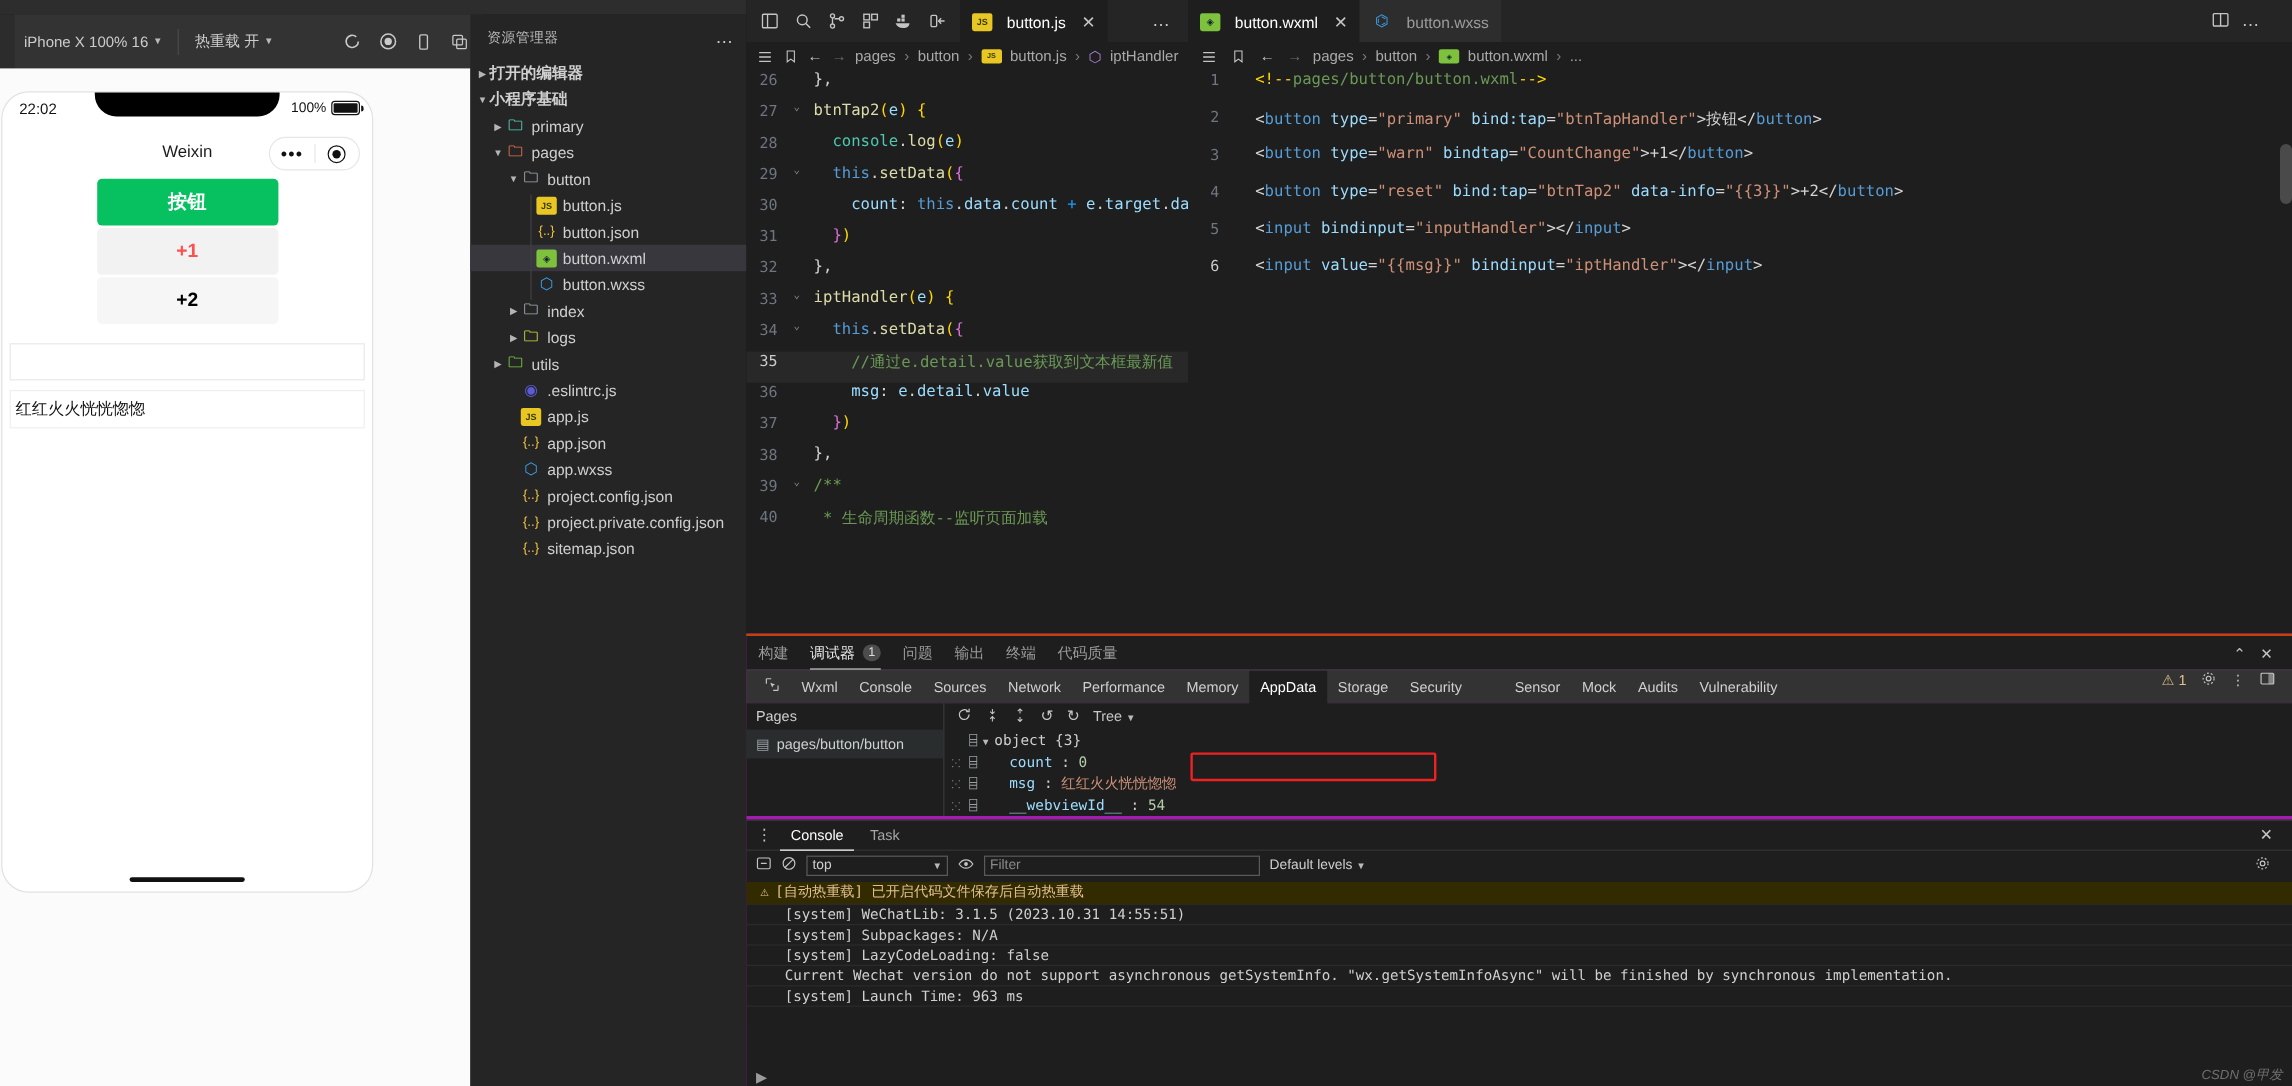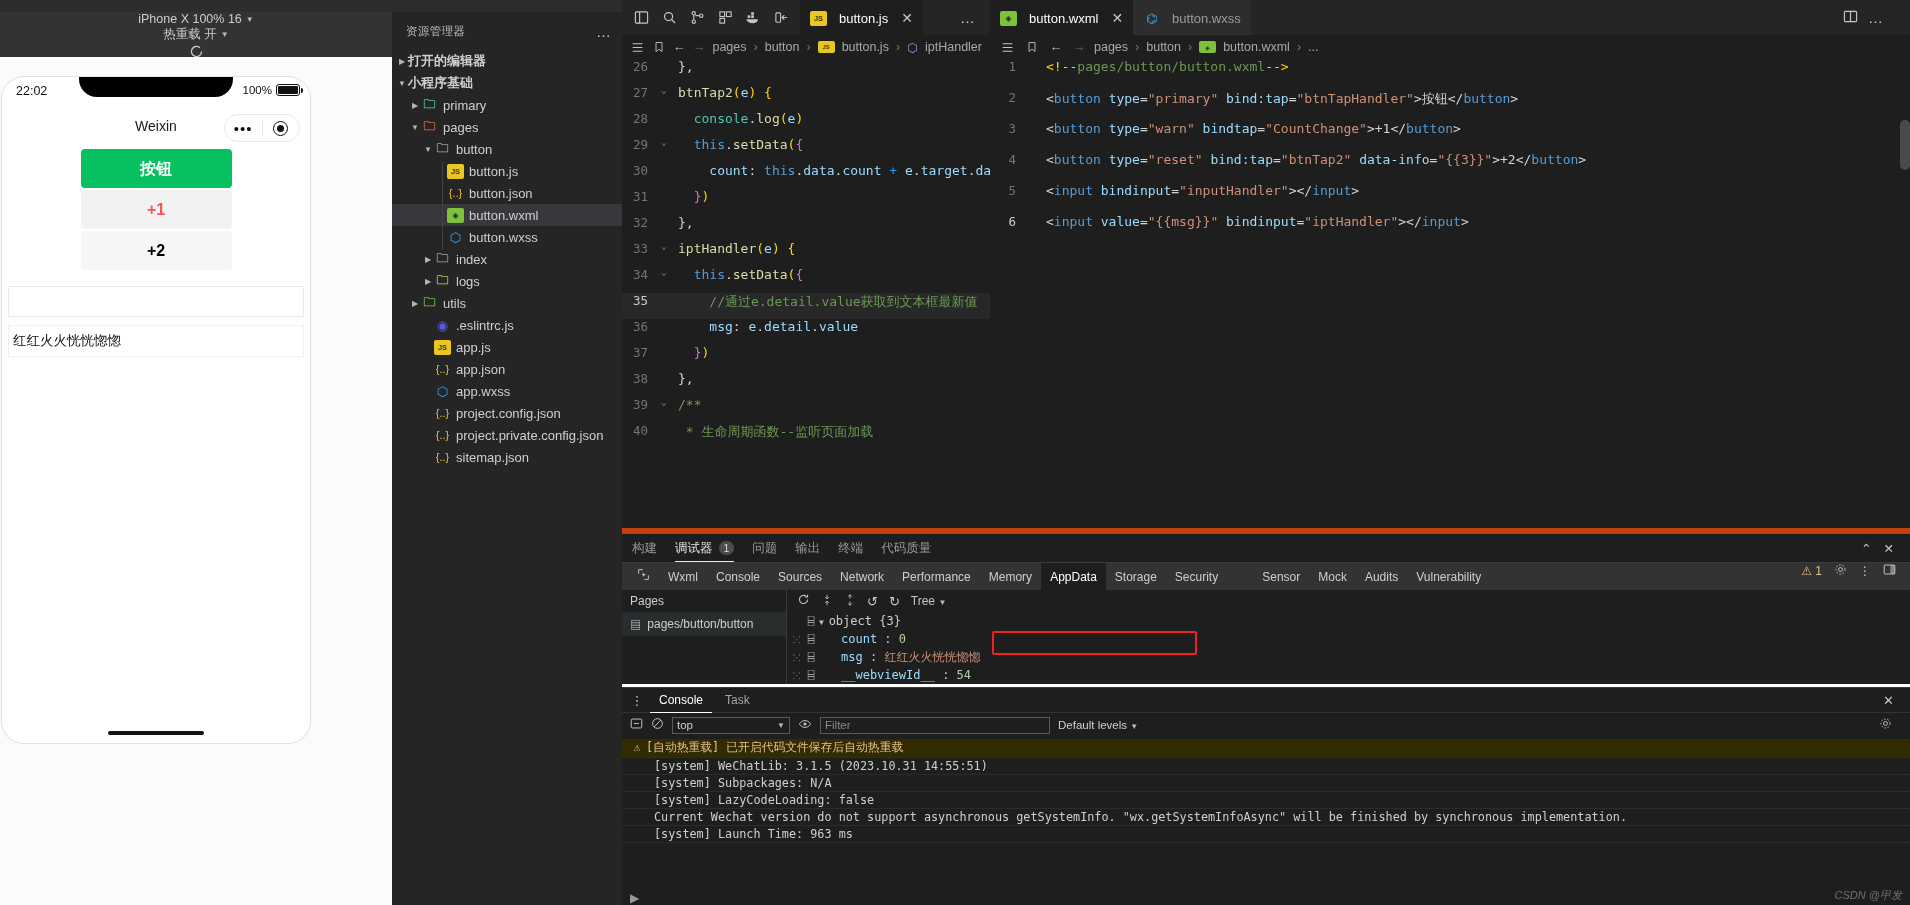--- a/index.html
+++ b/index.html
@@ -8,22 +8,22 @@
     font-family: "Liberation Sans", "DejaVu Sans", sans-serif;
     background:#1e1e1e; color:#cccccc; font-size:13px;
   }
   .app { position:relative; width:1910px; height:905px; }
 
   
   .topstrip { position:absolute; left:0; top:0; width:1910px; height:12px; background:#2d2d2d; }
 
   
   .simcol { position:absolute; left:0; top:12px; width:392px; height:893px; background:#2c2c2c; }
-  .simtoolbar { position:absolute; left:0; top:0; width:392px; height:45px; background:#333333;
-      display:flex; align-items:center; gap:0;flex-direction:column; }
+  .simtoolbar { position:absolute; left:12px; top:0; width:392px; height:45px; background:#333333;
+      display:flex; align-items:center; gap:0; }
   .simtool-item { color:#cccccc; font-size:12.5px; padding:0 8px; display:flex; align-items:center; gap:4px;
       height:45px; white-space:nowrap; }
   .caret { font-size:8px; color:#b9b9b9; }
   .sep-v { width:1px; height:22px; background:#4a4a4a; margin:0 5px; }
   .icon-btn { width:30px; height:30px; display:flex; align-items:center; justify-content:center; }
 
   .simbody { position:absolute; left:0; top:45px; width:392px; bottom:0; background:#fbfbfb; }
   .phone { position:absolute; left:2px; top:20px; width:308px; height:666px; background:#ffffff;
       border-radius:22px; overflow:hidden; box-shadow:0 0 0 1px #e2e2e2; }
   .statusbar { position:relative; height:30px; }
@@ -112,22 +112,22 @@
   .c-str { color:#ce9178; }
   .c-txt { color:#d4d4d4; }
 
   
   .ed2 { position:absolute; left:990px; top:0; right:0; height:528px; background:#1e1e1e; }
   .ed2 .code { top:59px; }
   .ed2 .ln { height:31px; }
   .win-ctl { display:flex; align-items:center; gap:10px; color:#c5c5c5; padding-right:12px; font-size:14px; }
 
   
-  .debug { position:absolute; left:622px; top:528px; right:0; height:377px; background:#ffffff;
-      border-top:6px solid #c2410c; }
+  .debug { position:absolute; left:622px; top:528px; right:0; height:377px; background:#a21caf;
+      border-top:2px solid #c2410c; }
   .dbg-tabs { height:28px; display:flex; align-items:center; padding:0 10px; gap:18px; font-size:12.5px; background:#1e1e1e; }
   .dbg-tab { color:#9a9a9a; display:flex; align-items:center; gap:6px; height:28px; }
   .dbg-tab.active { color:#e7e7e7; box-shadow:inset 0 -1px 0 #e7e7e7; }
   .badge { background:#4d4d4d; color:#ddd; border-radius:8px; padding:0 5px; font-size:10.5px; line-height:14px; }
   .dbg-right { margin-left:auto; display:flex; align-items:center; gap:12px; color:#c5c5c5; }
 
   .dt-bar { height:28px; background:#333333; display:flex; align-items:flex-start; padding:0 6px; gap:0;
       border-top:1px solid #3a3a3a; }
   .dt { padding:0 9px; height:28px; line-height:28px; font-size:12px; color:#cfcfcf; }
   .dt.active { background:#1e1e1e; color:#ffffff; }

